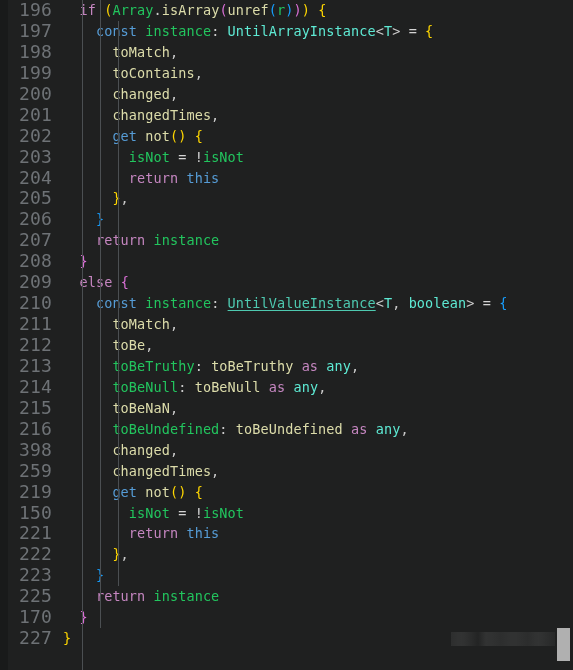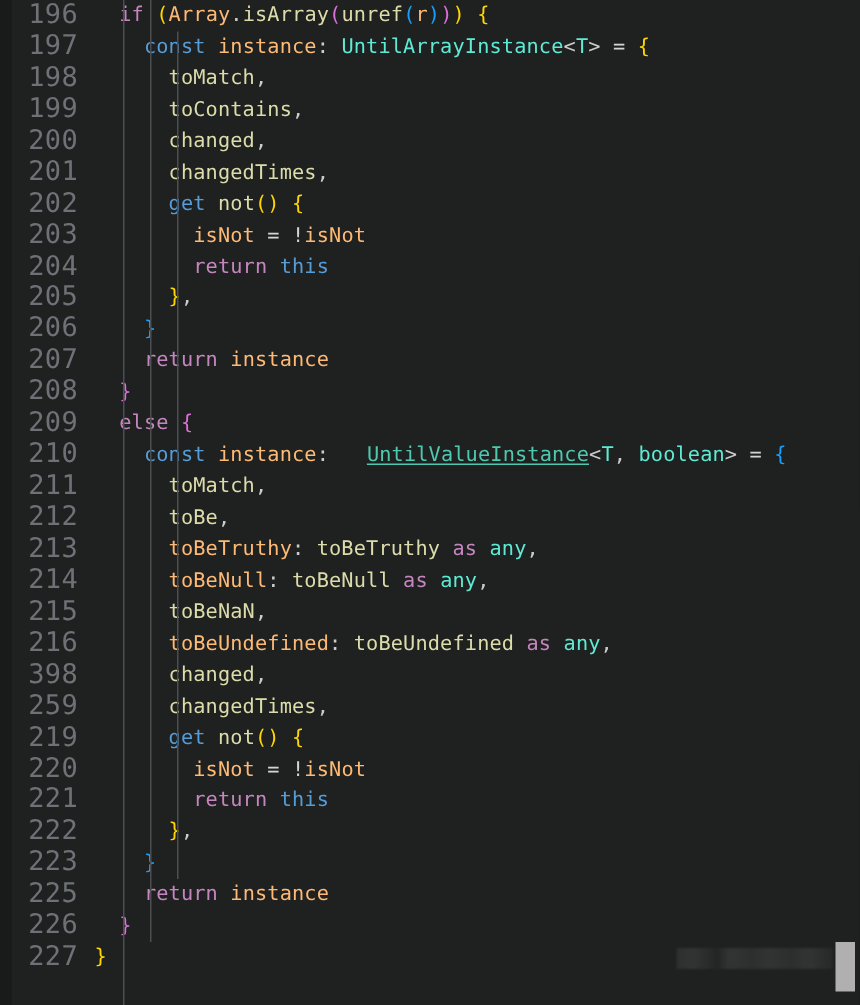--- a/index.html
+++ b/index.html
@@ -61,22 +61,22 @@
     position: absolute;
     top: 0;
     width: 1px;
     background: #4b4f52;
     z-index: 1;
   }
   
   .t-key      { color: #c586c0; }  
   .t-kw       { color: #569cd6; }  
   .t-type     { color: #5eead4; }  
-  .t-type-u   { color: #4ec9b0; text-decoration: underline; text-underline-offset: 2px; margin-left: 17px; }
-  .t-var      { color: #fdba74; }  
+  .t-type-u   { color: #4ec9b0; text-decoration: underline; text-underline-offset: 2px; }
+  .t-var      { color: #22c55e; }  
   .t-fn       { color: #dcdcaa; }  
   .t-punct    { color: #cccccc; }
   .t-op       { color: #d4d4d4; }
   .t-p1       { color: #ffd700; }  
   .t-p2       { color: #da70d6; }  
   .t-p3       { color: #179fff; }
   .t-plain    { color: #d4d4d4; }
 
   
   .bottom-bar {
@@ -135,26 +135,26 @@
         <div class="line"><span class="gutter">210</span><span class="code"><span class="t-plain">    </span><span class="t-kw">const</span><span class="t-plain"> </span><span class="t-var">instance</span><span class="t-punct">:</span><span class="t-plain"> </span><span class="t-type-u">UntilValueInstance</span><span class="t-punct">&lt;</span><span class="t-type">T</span><span class="t-punct">,</span><span class="t-plain"> </span><span class="t-type">boolean</span><span class="t-punct">&gt;</span><span class="t-plain"> </span><span class="t-op">=</span><span class="t-plain"> </span><span class="t-p3">{</span></span></div>
         <div class="line"><span class="gutter">211</span><span class="code"><span class="t-plain">      </span><span class="t-fn">toMatch</span><span class="t-punct">,</span></span></div>
         <div class="line"><span class="gutter">212</span><span class="code"><span class="t-plain">      </span><span class="t-fn">toBe</span><span class="t-punct">,</span></span></div>
         <div class="line"><span class="gutter">213</span><span class="code"><span class="t-plain">      </span><span class="t-var">toBeTruthy</span><span class="t-punct">:</span><span class="t-plain"> </span><span class="t-fn">toBeTruthy</span><span class="t-plain"> </span><span class="t-key">as</span><span class="t-plain"> </span><span class="t-type">any</span><span class="t-punct">,</span></span></div>
         <div class="line"><span class="gutter">214</span><span class="code"><span class="t-plain">      </span><span class="t-var">toBeNull</span><span class="t-punct">:</span><span class="t-plain"> </span><span class="t-fn">toBeNull</span><span class="t-plain"> </span><span class="t-key">as</span><span class="t-plain"> </span><span class="t-type">any</span><span class="t-punct">,</span></span></div>
         <div class="line"><span class="gutter">215</span><span class="code"><span class="t-plain">      </span><span class="t-fn">toBeNaN</span><span class="t-punct">,</span></span></div>
         <div class="line"><span class="gutter">216</span><span class="code"><span class="t-plain">      </span><span class="t-var">toBeUndefined</span><span class="t-punct">:</span><span class="t-plain"> </span><span class="t-fn">toBeUndefined</span><span class="t-plain"> </span><span class="t-key">as</span><span class="t-plain"> </span><span class="t-type">any</span><span class="t-punct">,</span></span></div>
         <div class="line"><span class="gutter">398</span><span class="code"><span class="t-plain">      </span><span class="t-fn">changed</span><span class="t-punct">,</span></span></div>
         <div class="line"><span class="gutter">259</span><span class="code"><span class="t-plain">      </span><span class="t-fn">changedTimes</span><span class="t-punct">,</span></span></div>
         <div class="line"><span class="gutter">219</span><span class="code"><span class="t-plain">      </span><span class="t-kw">get</span><span class="t-plain"> </span><span class="t-fn">not</span><span class="t-p1">(</span><span class="t-p1">)</span><span class="t-plain"> </span><span class="t-p1">{</span></span></div>
-        <div class="line"><span class="gutter">220</span><span class="code"><span class="t-plain">        </span><span class="t-var">isNot</span><span class="t-plain"> </span><span class="t-op">=</span><span class="t-plain"> </span><span class="t-op">!</span><span class="t-var">isNot</span></span></div>
+        <div class="line"><span class="gutter">150</span><span class="code"><span class="t-plain">        </span><span class="t-var">isNot</span><span class="t-plain"> </span><span class="t-op">=</span><span class="t-plain"> </span><span class="t-op">!</span><span class="t-var">isNot</span></span></div>
         <div class="line"><span class="gutter">221</span><span class="code"><span class="t-plain">        </span><span class="t-key">return</span><span class="t-plain"> </span><span class="t-kw">this</span></span></div>
         <div class="line"><span class="gutter">222</span><span class="code"><span class="t-plain">      </span><span class="t-p1">}</span><span class="t-punct">,</span></span></div>
         <div class="line"><span class="gutter">223</span><span class="code"><span class="t-plain">    </span><span class="t-p3">}</span></span></div>
         <div class="line"><span class="gutter">225</span><span class="code"><span class="t-plain">    </span><span class="t-key">return</span><span class="t-plain"> </span><span class="t-var">instance</span></span></div>
-        <div class="line"><span class="gutter">226</span><span class="code"><span class="t-plain">  </span><span class="t-p2">}</span></span></div>
+        <div class="line"><span class="gutter">170</span><span class="code"><span class="t-plain">  </span><span class="t-p2">}</span></span></div>
         <div class="line"><span class="gutter">227</span><span class="code"><span class="t-p1">}</span></span></div>
       </div>
   </div>
 
   <div class="bottom-bar"></div>
   <div class="scroll-thumb"></div>
 
 </div>
 
 </body></html>

